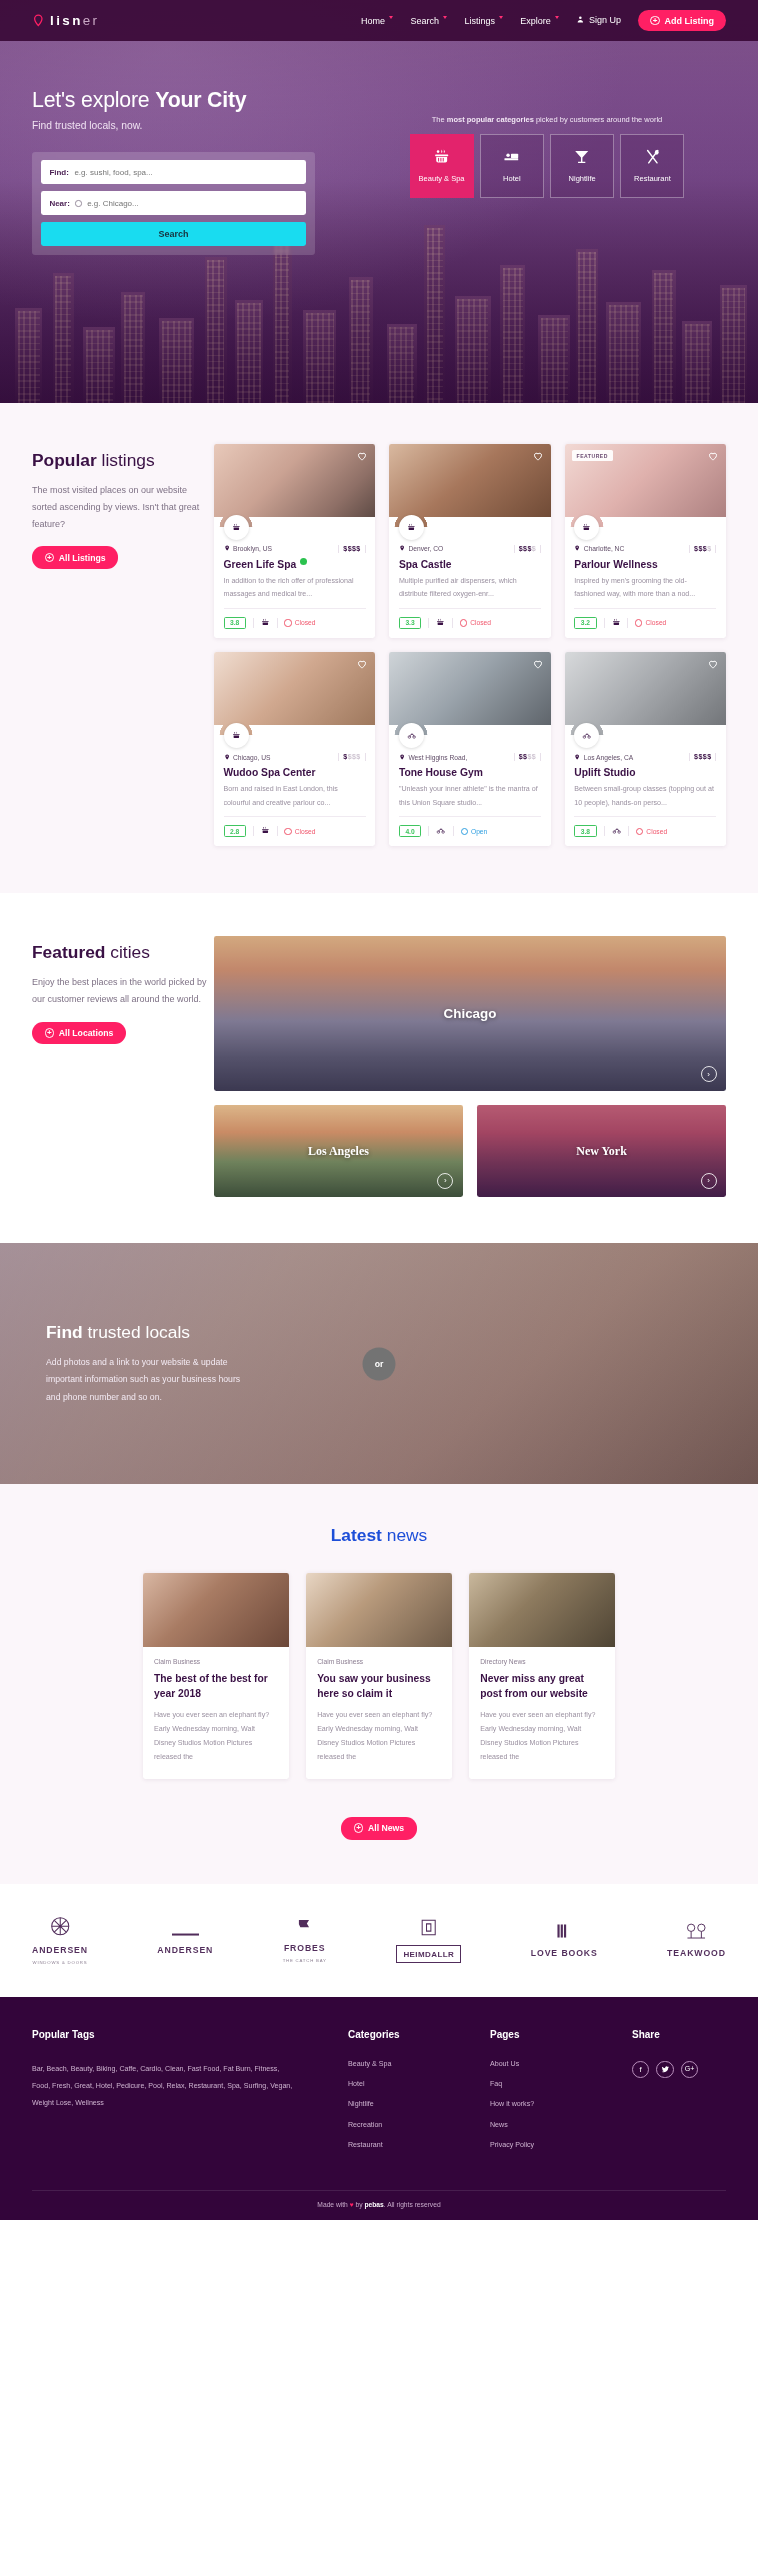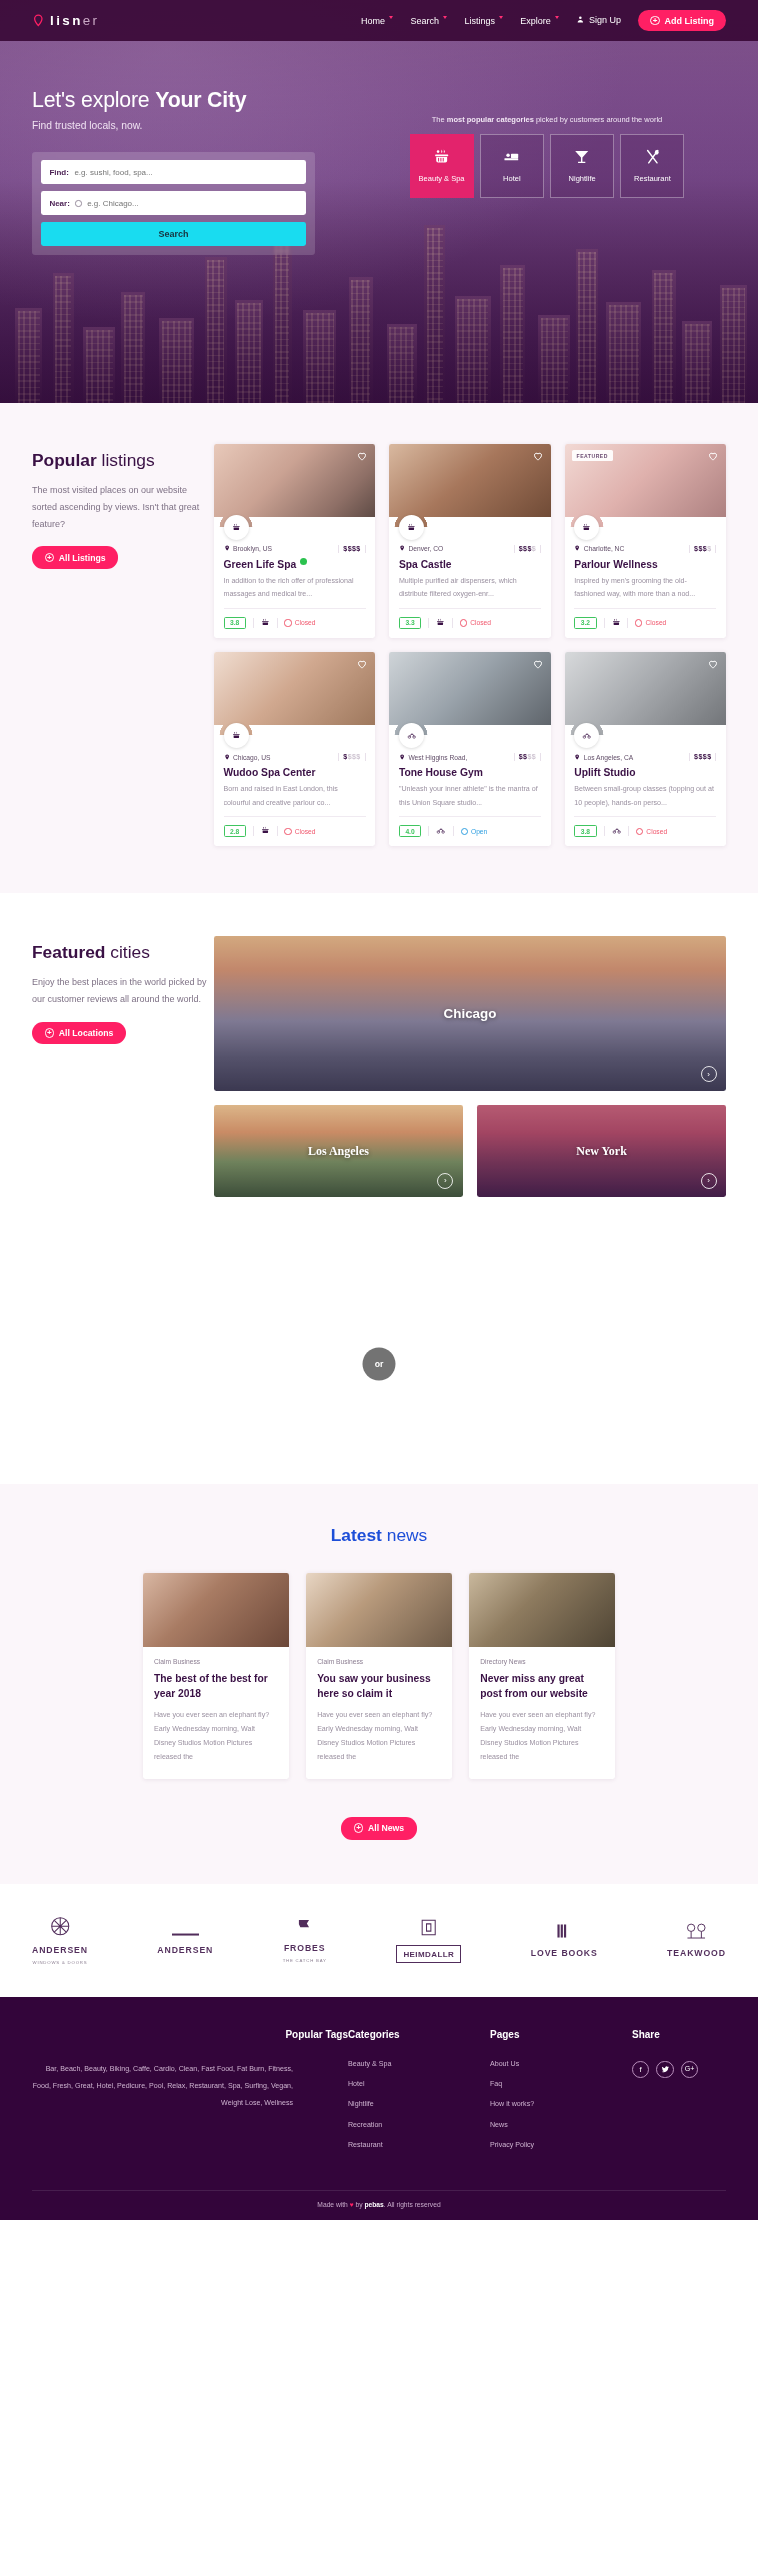--- a/index.html
+++ b/index.html
@@ -229,21 +229,21 @@
            justify-content: space-between; }
   .logo-item { display: flex; flex-direction: column; align-items: center; gap: 5.5px;
                color: #3a1145; opacity: .88; }
   .logo-name { font-size: 8.7px; font-weight: 700; letter-spacing: 0.9px; }
   .logo-sub { font-size: 4.3px; letter-spacing: 0.8px; color: #7a6b80; }
   .logo-box { border: 1.3px solid #3a1145; padding: 3.2px 6.3px; font-size: 8px; font-weight: 700; letter-spacing: 0.4px; }
 
   
   .footer { background: #33053a; color: #fff; padding: 32px 32px 0 32px; }
   .footer-cols { display: flex; gap: 0; }
-  .fcol-tags { width: 316px; text-align: right; }
+  .fcol-tags { width: 316px; }
   .fcol { width: 142px; }
   .fcol-share { flex: 1; }
   .fh { font-size: 10px; font-weight: 700; color: #fff; margin-bottom: 20.5px; }
   .ftags { font-size: 7.1px; color: #cdb3cf; line-height: 2.4; max-width: 261px; }
   .flink { font-size: 7.1px; color: #cdb3cf; line-height: 1; margin-bottom: 13.4px; cursor: pointer; display: block; }
   .socials { display: flex; gap: 7.1px; }
   .soc { width: 17.4px; height: 17.4px; border-radius: 50%; border: 0.9px solid #b98fbc;
          display: flex; align-items: center; justify-content: center; color: #fff; font-size: 8px;
          cursor: pointer; }
   .footer-bottom { border-top: 0.8px solid rgba(255,255,255,.10); margin-top: 27px; padding: 10.3px 0 12px 0;
@@ -660,20 +660,27 @@
         <div class="city-small ny">
           <div class="city-veil"></div>
           <span class="city-name">New York</span>
           <span class="city-arrow">›</span>
         </div>
       </div>
     </div>
   </section>
 
   <section class="claim">
+    <div class="claim-half claim-b">
+      <div class="claim-veil-b"></div>
+      <div class="claim-content">
+        <h3 class="claim-h"><b>Find</b><span> trusted locals</span></h3>
+        <p class="claim-p">Add photos and a link to your website &amp; update important information such as your business hours and phone number and so on.</p>
+      </div>
+    </div>
     <div class="or-badge">or</div>
   </section>
 
   <section class="news">
     <h2 class="news-title"><b>Latest</b><span> news</span></h2>
     <div class="news-grid" id="news-grid">
         <article class="news-card">
           <div class="news-img n-a"></div>
           <div class="news-body">
             <div class="news-cat">Claim Business</div>

